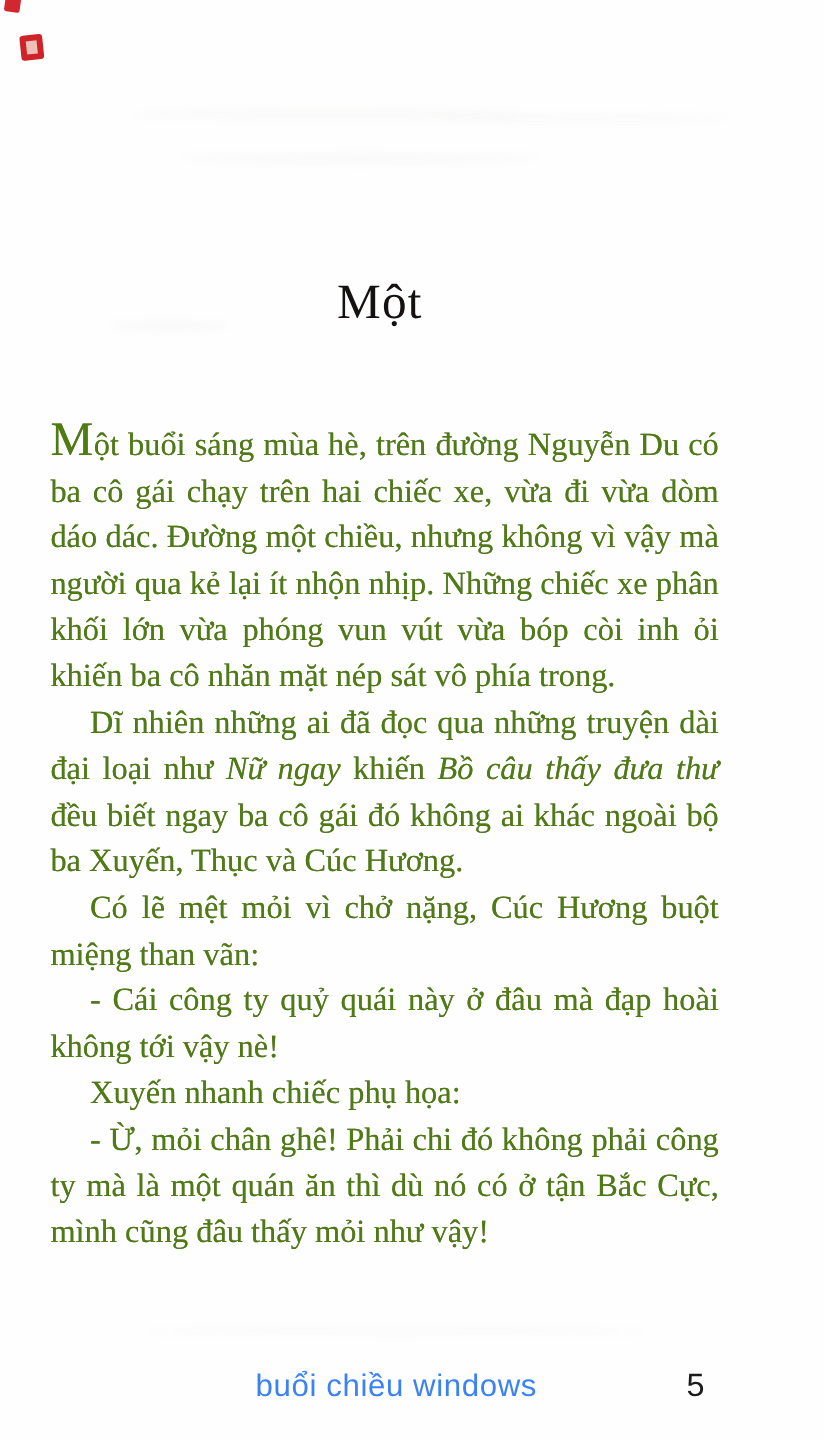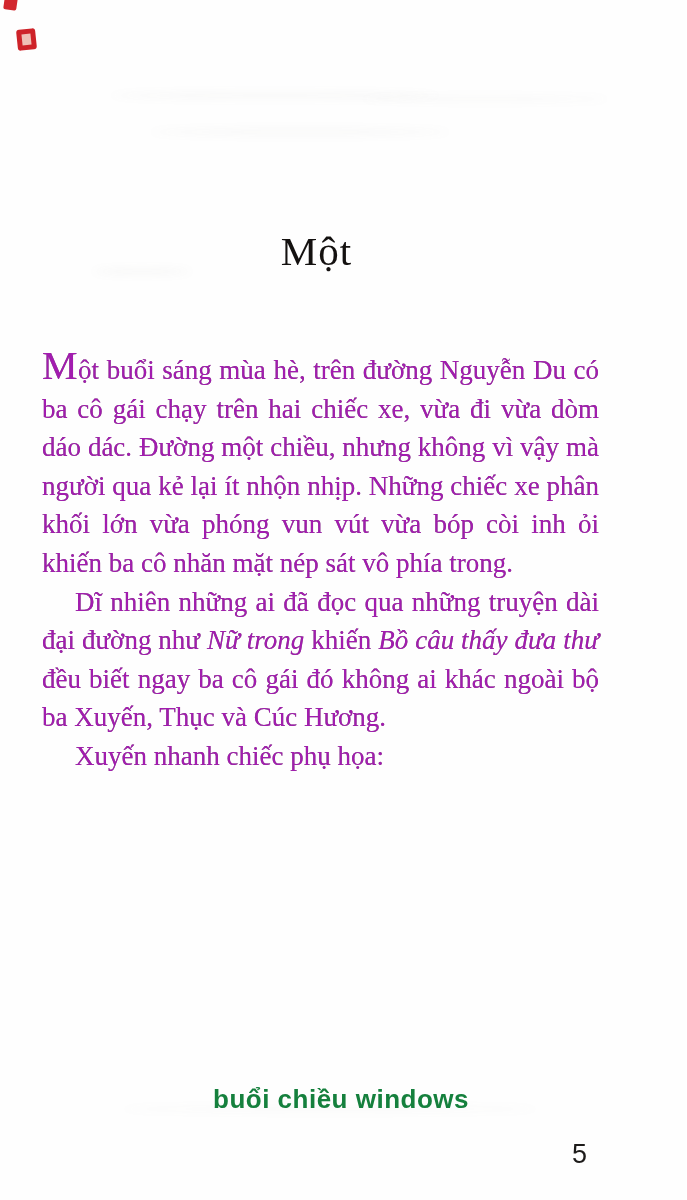--- a/index.html
+++ b/index.html
@@ -36,34 +36,34 @@
   .chapter-title{
     position:absolute; left:0; top:200px; width:633px;
     text-align:center;
     font-size:41px; font-weight:400; color:#141110;
     letter-spacing:1px;
     font-family:"Liberation Serif", serif;
   }
   .body-text{
     position:absolute; left:42px; top:351px; width:557px;
     font-size:27px; line-height:38.6px;
-    color:#a21caf;
+    color:#4d7c0f;
     text-align:justify;
     text-shadow:0 0 .5px rgba(20,15,10,.55);
   }
   .body-text p{margin:0; padding:0;}
   .body-text p.indent{text-indent:33px;}
   .body-text em{font-style:italic;}
   .dropcap{
     font-size:40px; line-height:0; letter-spacing:.5px;
   }
   .footer-title{
-    position:absolute; left:213px; top:1084px;
+    position:absolute; left:213px; top:1139px;
     font-family:"Liberation Sans", sans-serif;
-    font-size:26px; color:#15803d; letter-spacing:.5px;font-weight:bold;
+    font-size:26px; color:#3b82f6; letter-spacing:.5px;
   }
   .footer-page{
     position:absolute; left:572px; top:1139px;
     font-family:"Liberation Sans", sans-serif;
     font-size:27px; color:#1d1b1a;
   }
 </style>
 </head>
 <body>
 
@@ -75,21 +75,24 @@
   <div class="smudge s1"></div>
   <div class="smudge s2"></div>
   <div class="smudge s3"></div>
   <div class="smudge s4"></div>
   <div class="smudge s5"></div>
 
   <h1 class="chapter-title">Một</h1>
 
   <div class="body-text">
       <p class=""><span class="dropcap">M</span><span>ột buổi sáng mùa hè, trên đường Nguyễn Du có ba cô gái chạy trên hai chiếc xe, vừa đi vừa dòm dáo dác. Đường một chiều, nhưng không vì vậy mà người qua kẻ lại ít nhộn nhịp. Những chiếc xe phân khối lớn vừa phóng vun vút vừa bóp còi inh ỏi khiến ba cô nhăn mặt nép sát vô phía trong.</span></p>
-      <p class="indent"><span>Dĩ nhiên những ai đã đọc qua những truyện dài đại đường như </span><em>Nữ trong</em><span> khiến </span><em>Bồ câu thấy đưa thư</em><span> đều biết ngay ba cô gái đó không ai khác ngoài bộ ba Xuyến, Thục và Cúc Hương.</span></p>
+      <p class="indent"><span>Dĩ nhiên những ai đã đọc qua những truyện dài đại loại như </span><em>Nữ ngay</em><span> khiến </span><em>Bồ câu thấy đưa thư</em><span> đều biết ngay ba cô gái đó không ai khác ngoài bộ ba Xuyến, Thục và Cúc Hương.</span></p>
+      <p class="indent"><span>Có lẽ mệt mỏi vì chở nặng, Cúc Hương buột miệng than vãn:</span></p>
+      <p class="indent"><span>- Cái công ty quỷ quái này ở đâu mà đạp hoài không tới vậy nè!</span></p>
       <p class="indent"><span>Xuyến nhanh chiếc phụ họa:</span></p>
+      <p class="indent"><span>- Ừ, mỏi chân ghê! Phải chi đó không phải công ty mà là một quán ăn thì dù nó có ở tận Bắc Cực, mình cũng đâu thấy mỏi như vậy!</span></p>
     </div>
 
   <div class="footer-title">buổi chiều windows</div>
 
   <div class="footer-page">5</div>
 
 </div>
 
 </body></html>

